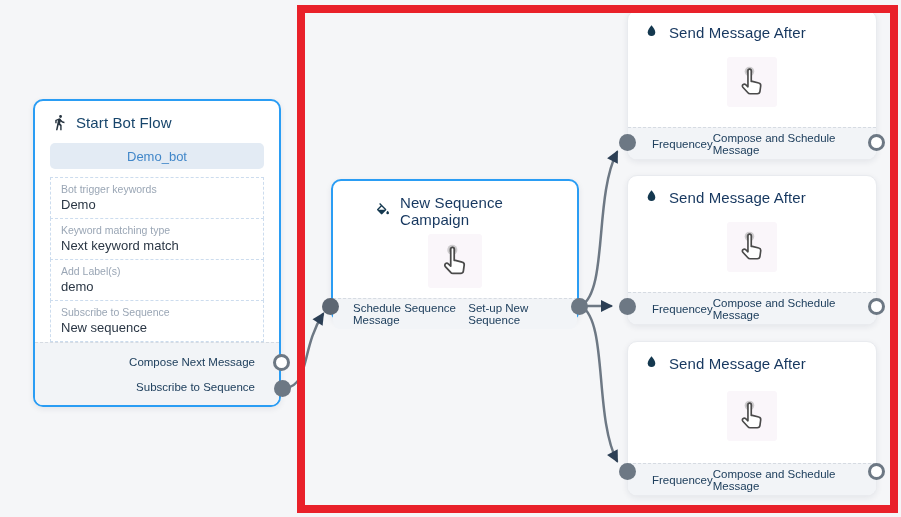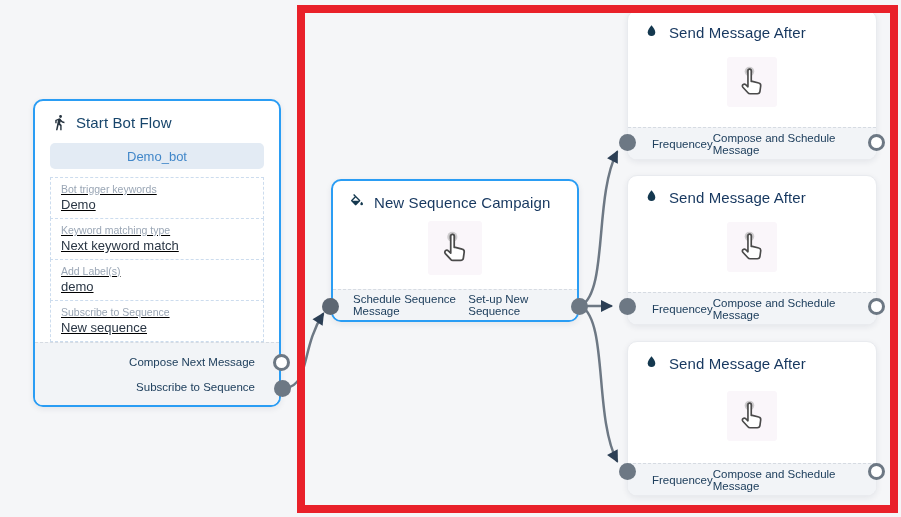--- a/index.html
+++ b/index.html
@@ -16,21 +16,21 @@
   .node.plain { border:1px solid #e9ebef; }
   .node-header { display:flex; align-items:center; gap:8px; padding:13px 16px 6px 16px; }
   .node-title { font-size:15px; font-weight:normal; color:#17456b; letter-spacing:.1px; }
   .title-icon { width:17px; height:17px; flex:0 0 auto; display:inline-flex; }
   .pill-button {
     margin:6px 15px 4px 15px; background:#e3ebf4; color:#4187c9;
     border:none; border-radius:5px; font-size:13px; height:27px; cursor:pointer;
     font-family:inherit;
   }
   .fields { padding:5px 15px 0 15px; }
-  .field-row { border:1px dashed #ccdcee; padding:4px 10px 5px 10px; margin-top:-1px; background:#fff;text-decoration:underline; }
+  .field-row { border:1px dashed #ccdcee; padding:4px 10px 5px 10px; margin-top:-1px; background:#fff; }
   .field-label { font-size:10.5px; color:#9aa6b5; line-height:14px; }
   .field-value { font-size:13px; color:#2a3644; line-height:17px; }
   .node-footer {
     margin-top:auto; background:#f2f4f7; border-top:1px dashed #d6dbe2;
     border-radius:0 0 8px 8px; padding:6px 0;
   }
   .footer-row { display:flex; align-items:center; font-size:11.5px; color:#20405e; height:25px; }
   .footer-row.right { justify-content:flex-end; padding-right:24px; }
   .footer-row.split { justify-content:flex-end; padding:0 22px 0 20px; }
   .cursor-box {
@@ -95,21 +95,21 @@
       <div class="footer-row right">
         <span>Compose Next Message</span>
       </div>
       <div class="footer-row right">
         <span>Subscribe to Sequence</span>
       </div>
     </div>
   </div>
 
   <div class="node blue" style="left:331px; top:179px; width:248px; height:143px;">
-    <div class="node-header" style="padding-bottom:2px;">
+    <div class="node-header" style="padding-bottom:2px;margin-left:26px;">
       <span class="title-icon">
         <svg viewBox="0 0 24 24" width="16" height="16" fill="#14384f">
           <path d="M16.56 8.94 7.62 0 6.21 1.41l2.38 2.38-5.15 5.15a1.49 1.49 0 0 0 0 2.12l5.5 5.5a1.49 1.49 0 0 0 2.12 0l5.5-5.5a1.49 1.49 0 0 0 0-2.12zM5.21 10 10 5.21 14.79 10zM19 11.5s-2 2.17-2 3.5a2 2 0 0 0 4 0c0-1.33-2-3.5-2-3.5z"></path>
         </svg>
       </span>
       <span class="node-title" style="color:#16375f;">New Sequence Campaign</span>
     </div>
     <div class="body-flex">
       <div class="cursor-box">
         <svg viewBox="0 0 24 24" width="38" height="38">

